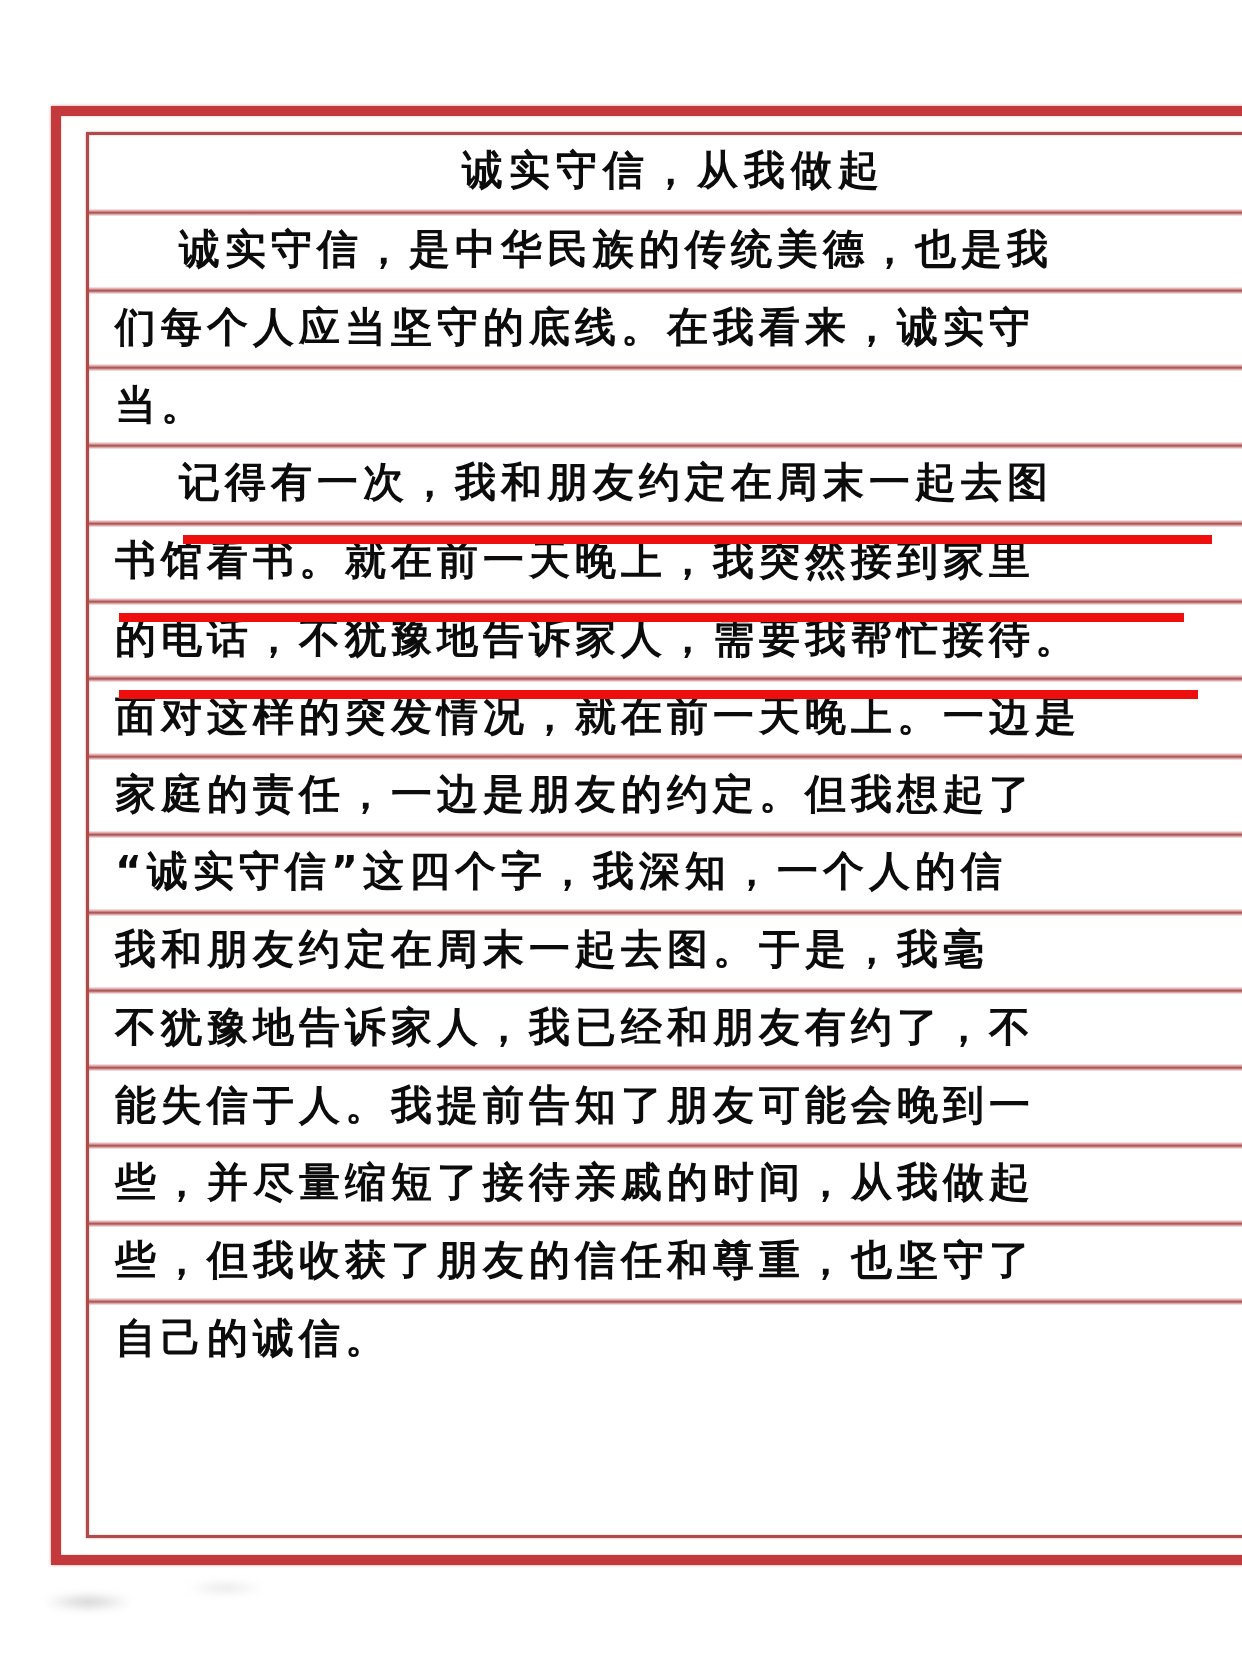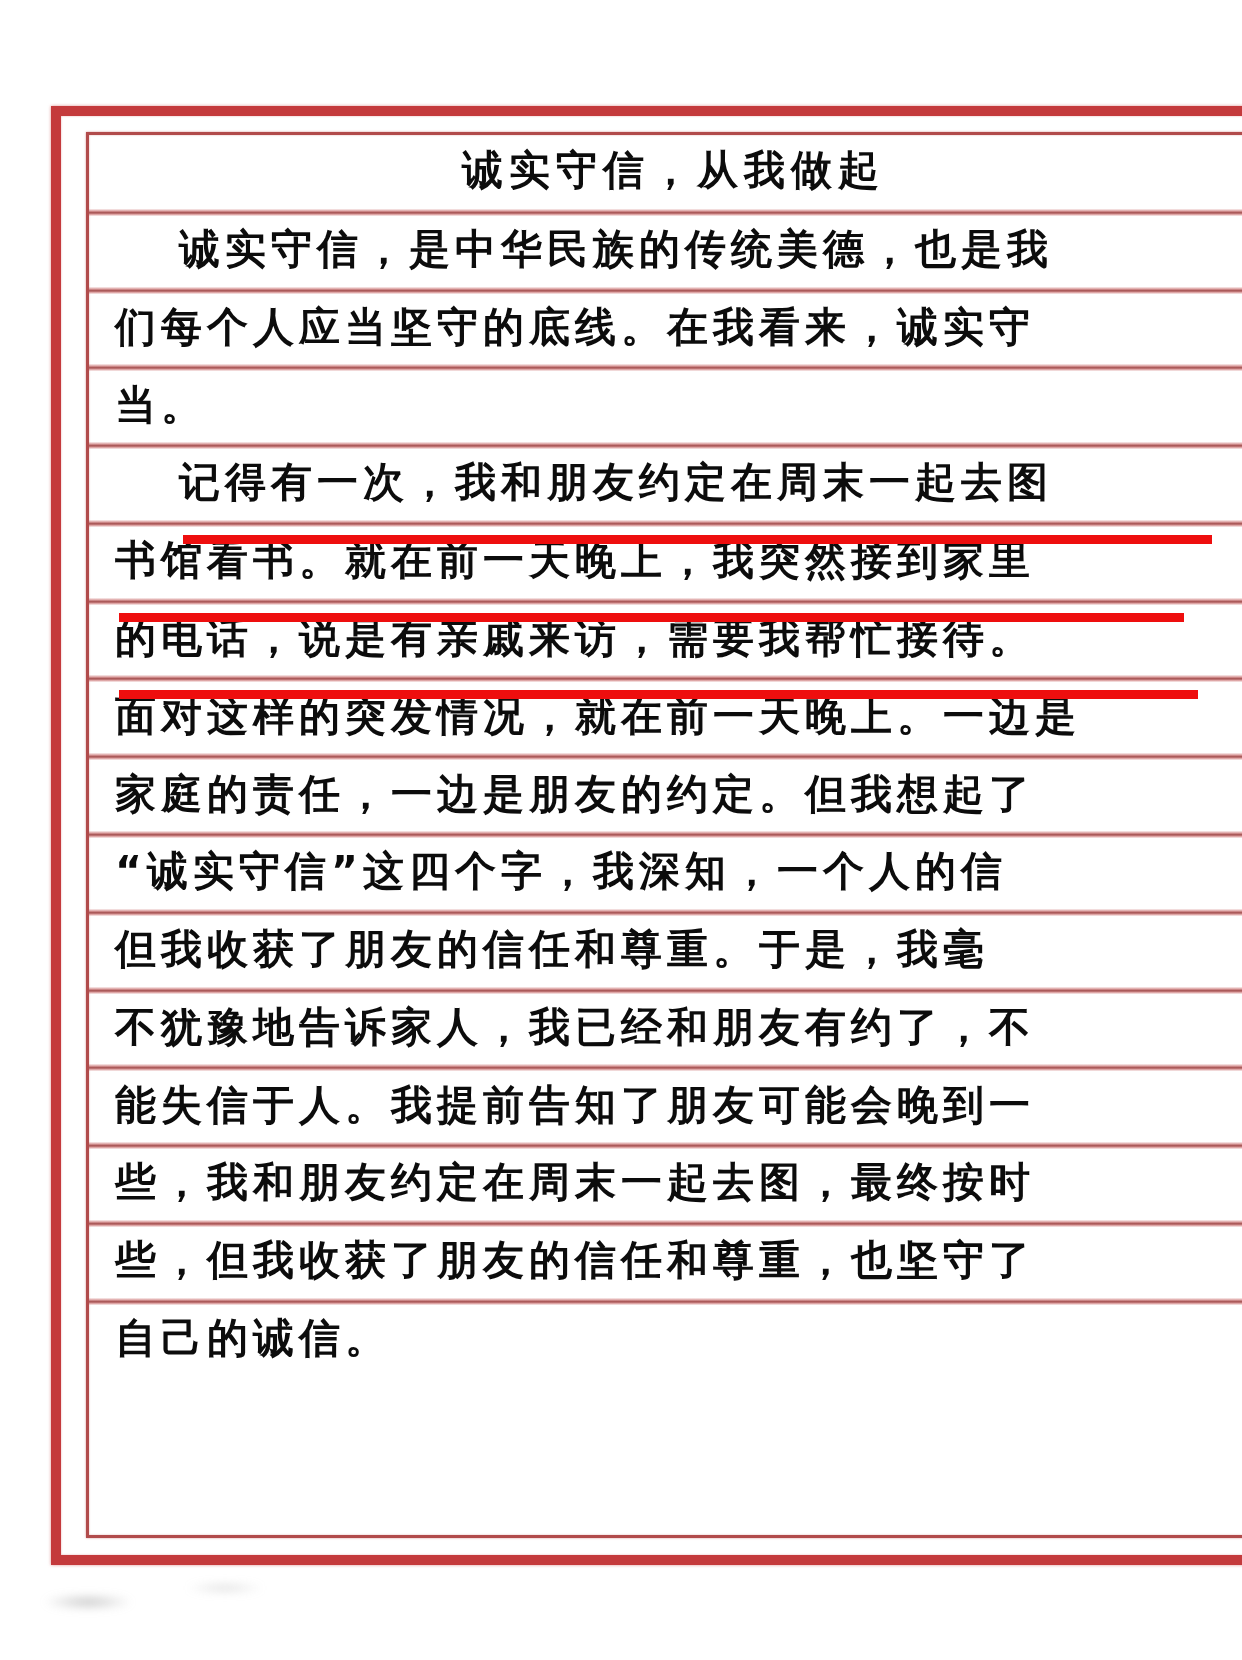--- a/index.html
+++ b/index.html
@@ -132,50 +132,50 @@
           <span class="line-text">记得有一次，我和朋友约定在周末一起去图</span>
           <div class="redline ul-a"></div>
         </div>
 
         <div class="row">
           <span class="line-text">书馆看书。就在前一天晚上，我突然接到家里</span>
           <div class="redline ul-b"></div>
         </div>
 
         <div class="row">
-          <span class="line-text">的电话，说是有亲戚来访，需要我帮忙接待。</span>
+          <span class="line-text">的电话，不犹豫地告诉家人，需要我帮忙接待。</span>
           <div class="redline ul-c"></div>
         </div>
 
         <div class="row">
           <span class="line-text">面对这样的突发情况，就在前一天晚上。一边是</span>
         </div>
 
         <div class="row">
           <span class="line-text">家庭的责任，一边是朋友的约定。但我想起了</span>
         </div>
 
         <div class="row">
           <span class="line-text">“诚实守信”这四个字，我深知，一个人的信</span>
         </div>
 
         <div class="row">
-          <span class="line-text">但我收获了朋友的信任和尊重。于是，我毫</span>
+          <span class="line-text">我和朋友约定在周末一起去图。于是，我毫</span>
         </div>
 
         <div class="row">
           <span class="line-text">不犹豫地告诉家人，我已经和朋友有约了，不</span>
         </div>
 
         <div class="row">
           <span class="line-text">能失信于人。我提前告知了朋友可能会晚到一</span>
         </div>
 
         <div class="row">
-          <span class="line-text">些，我和朋友约定在周末一起去图，最终按时</span>
+          <span class="line-text">些，并尽量缩短了接待亲戚的时间，从我做起</span>
         </div>
 
 
         <div class="row">
           <span class="line-text">些，但我收获了朋友的信任和尊重，也坚守了</span>
         </div>
 
         <div class="row">
           <span class="line-text">自己的诚信。</span>
         </div>

